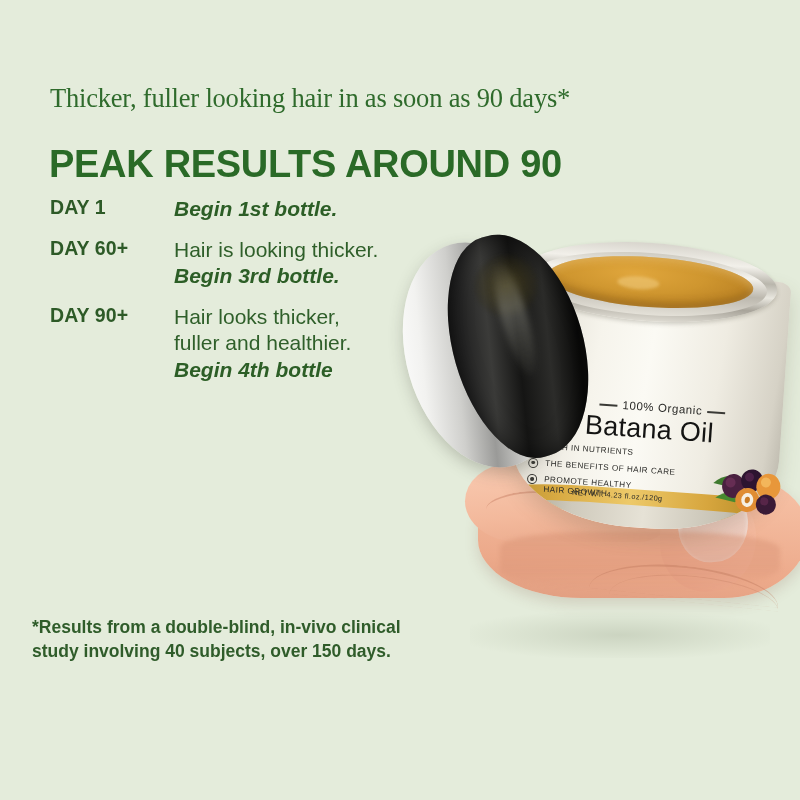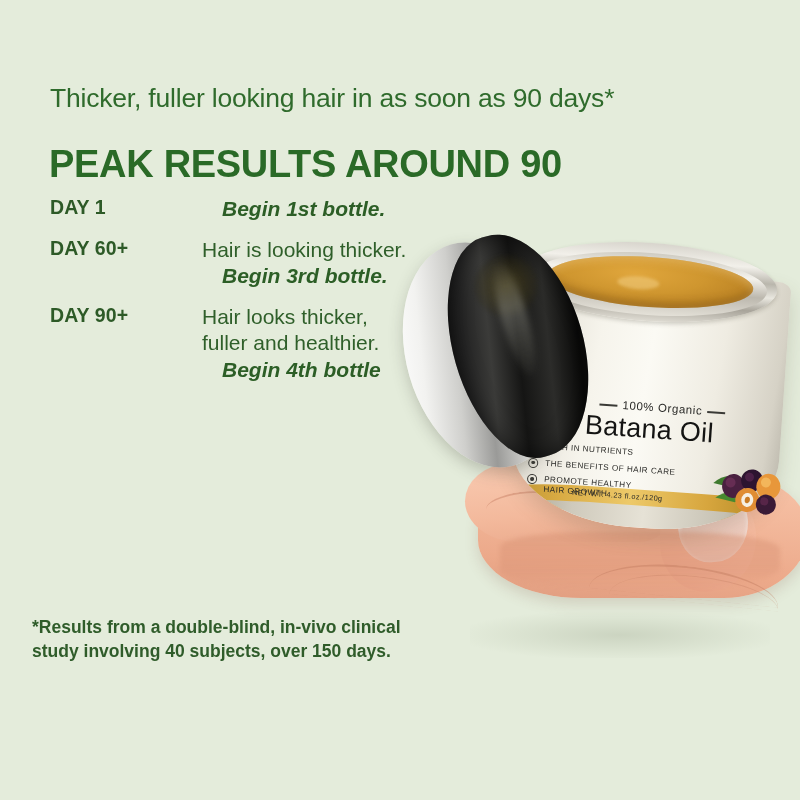--- a/index.html
+++ b/index.html
@@ -33,20 +33,21 @@
 
   .headline-sub {
     position: absolute;
     left: 50px;
     top: 83px;
     font-size: 26.5px;
     font-weight: 400;
     color: #2f6b2c;
     letter-spacing: -0.2px;
     white-space: nowrap;
+    font-family: Liberation Serif, serif;
   }
 
   .headline-main {
     position: absolute;
     left: 49px;
     top: 143px;
     font-size: 38px;
     font-weight: 700;
     color: #2a6a27;
     letter-spacing: -0.3px;
@@ -55,21 +56,21 @@
 
   .timeline {
     position: absolute;
     left: 0;
     top: 196px;
     width: 520px;
   }
 
   .row {
     position: relative;
-    padding-left: 78px;
+    padding-left: 50px;
     margin-bottom: 14px;
   }
 
   .row-day {
     position: absolute;
     left: 50px;
     top: 0;
     width: 118px;
     font-size: 19.5px;
     font-weight: 700;
@@ -89,21 +90,20 @@
     display: block;
     white-space: nowrap;
   }
 
   .row-body .bottle {
     display: block;
     font-style: italic;
     font-weight: 700;
     color: #2c5e26;
     white-space: nowrap;
-    margin-left: 20px;
   }
 
   .footnote {
     position: absolute;
     left: 32px;
     top: 615px;
     width: 470px;
     font-size: 17.5px;
     line-height: 24px;
     font-weight: 600;

